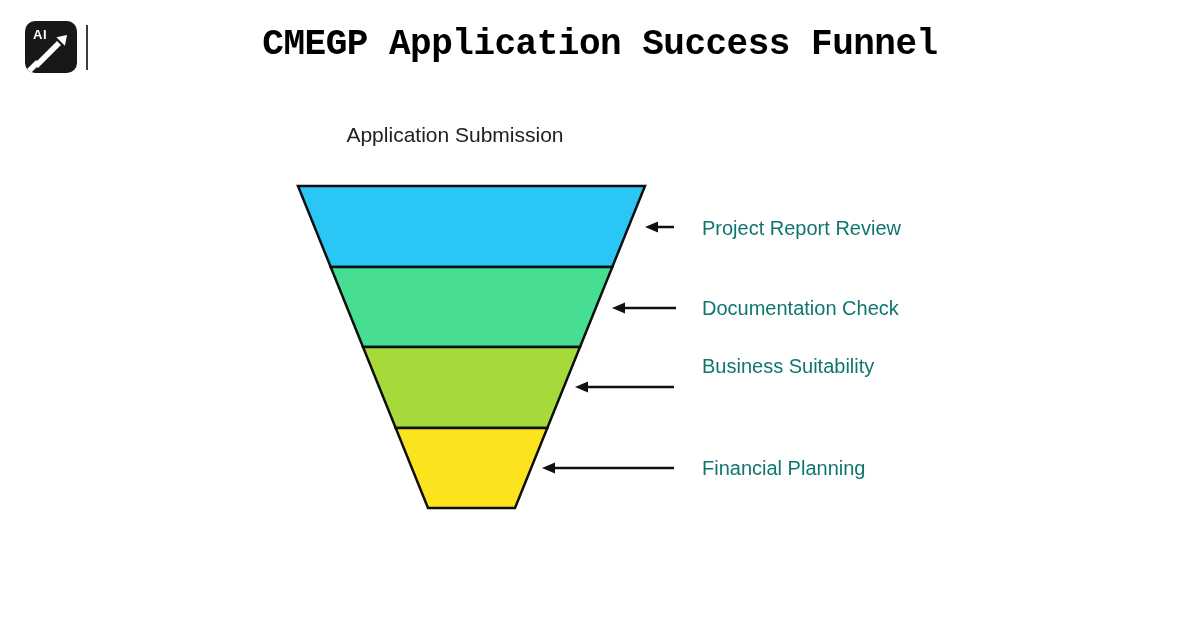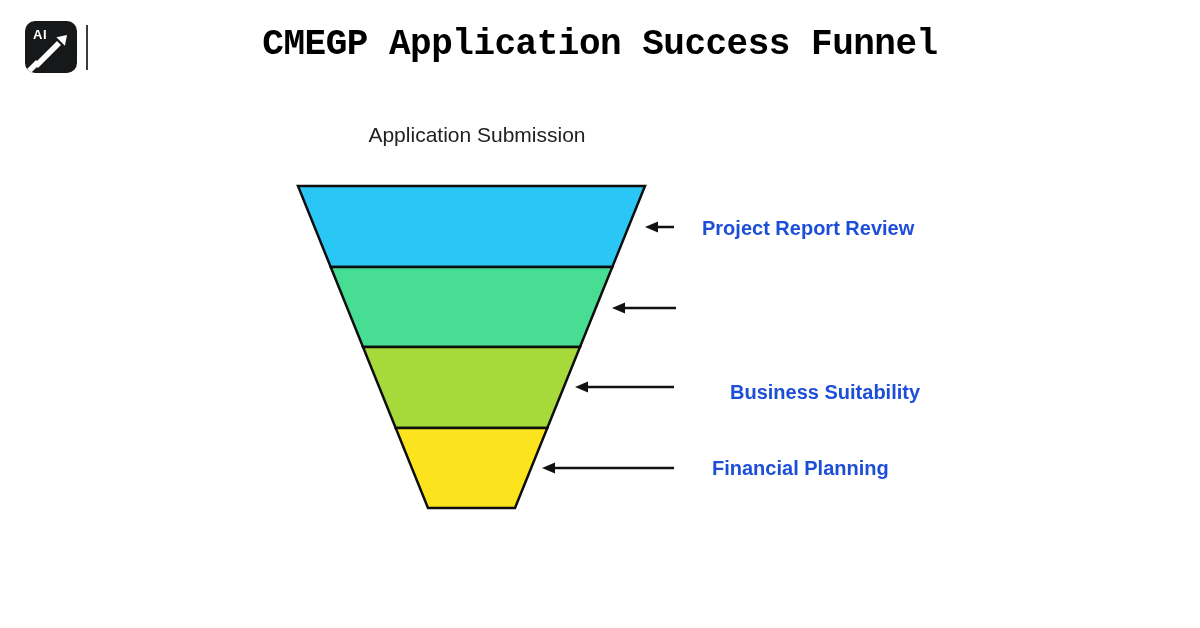--- a/index.html
+++ b/index.html
@@ -68,36 +68,36 @@
   .arrow-head { fill: #111111; }
 
   
   .flow-label {
     position: absolute;
     color: #212121;
     font-size: 21px;
     font-weight: 400;
     white-space: nowrap;
   }
-  .entry-label { left: 296px; top: 123px; width: 362px; text-align: center; }
+  .entry-label { left: 274px; top: 123px; width: 362px; text-align: center; }
   .exit-label  { left: 290px; top: 551px; width: 362px; text-align: center; }
 
   .stage-label {
     position: absolute;
     left: 702px;
-    color: #1d4ed8;
+    color: #0f766e;
     font-size: 20px;
-    font-weight: 700;
+    font-weight: 400;
     white-space: nowrap;
     line-height: 24px;
   }
   .stage-label-1 { top: 216px; }
   .stage-label-2 { top: 296px; }
-  .stage-label-3 { top: 380px; margin-left: 28px; }
-  .stage-label-4 { top: 456px; margin-left: 10px; }
+  .stage-label-3 { top: 354px; }
+  .stage-label-4 { top: 456px; }
 </style>
 </head>
 <body>
 
 <div id="stage">
 
   <div class="logo-box">
     <svg class="logo-arrow-svg" width="52" height="52" viewBox="0 0 52 52">
       <line x1="11" y1="45" x2="34" y2="22" stroke="#ffffff" stroke-width="5.5"></line>
       <polygon points="42,14 39.9,24.7 31.4,16.2" fill="#ffffff"></polygon>
@@ -129,16 +129,17 @@
     </g>
     <g>
       <line class="arrow-line" x1="553" y1="468" x2="674" y2="468"></line>
       <polygon class="arrow-head" points="542,468 555,462.5 555,473.5"></polygon>
     </g>
   </svg>
 
   <div class="flow-label entry-label">Application Submission</div>
 
   <div class="stage-label stage-label-1">Project Report Review</div>
+  <div class="stage-label stage-label-2">Documentation Check</div>
   <div class="stage-label stage-label-3">Business Suitability</div>
   <div class="stage-label stage-label-4">Financial Planning</div>
 
 </div>
 
 </body></html>

